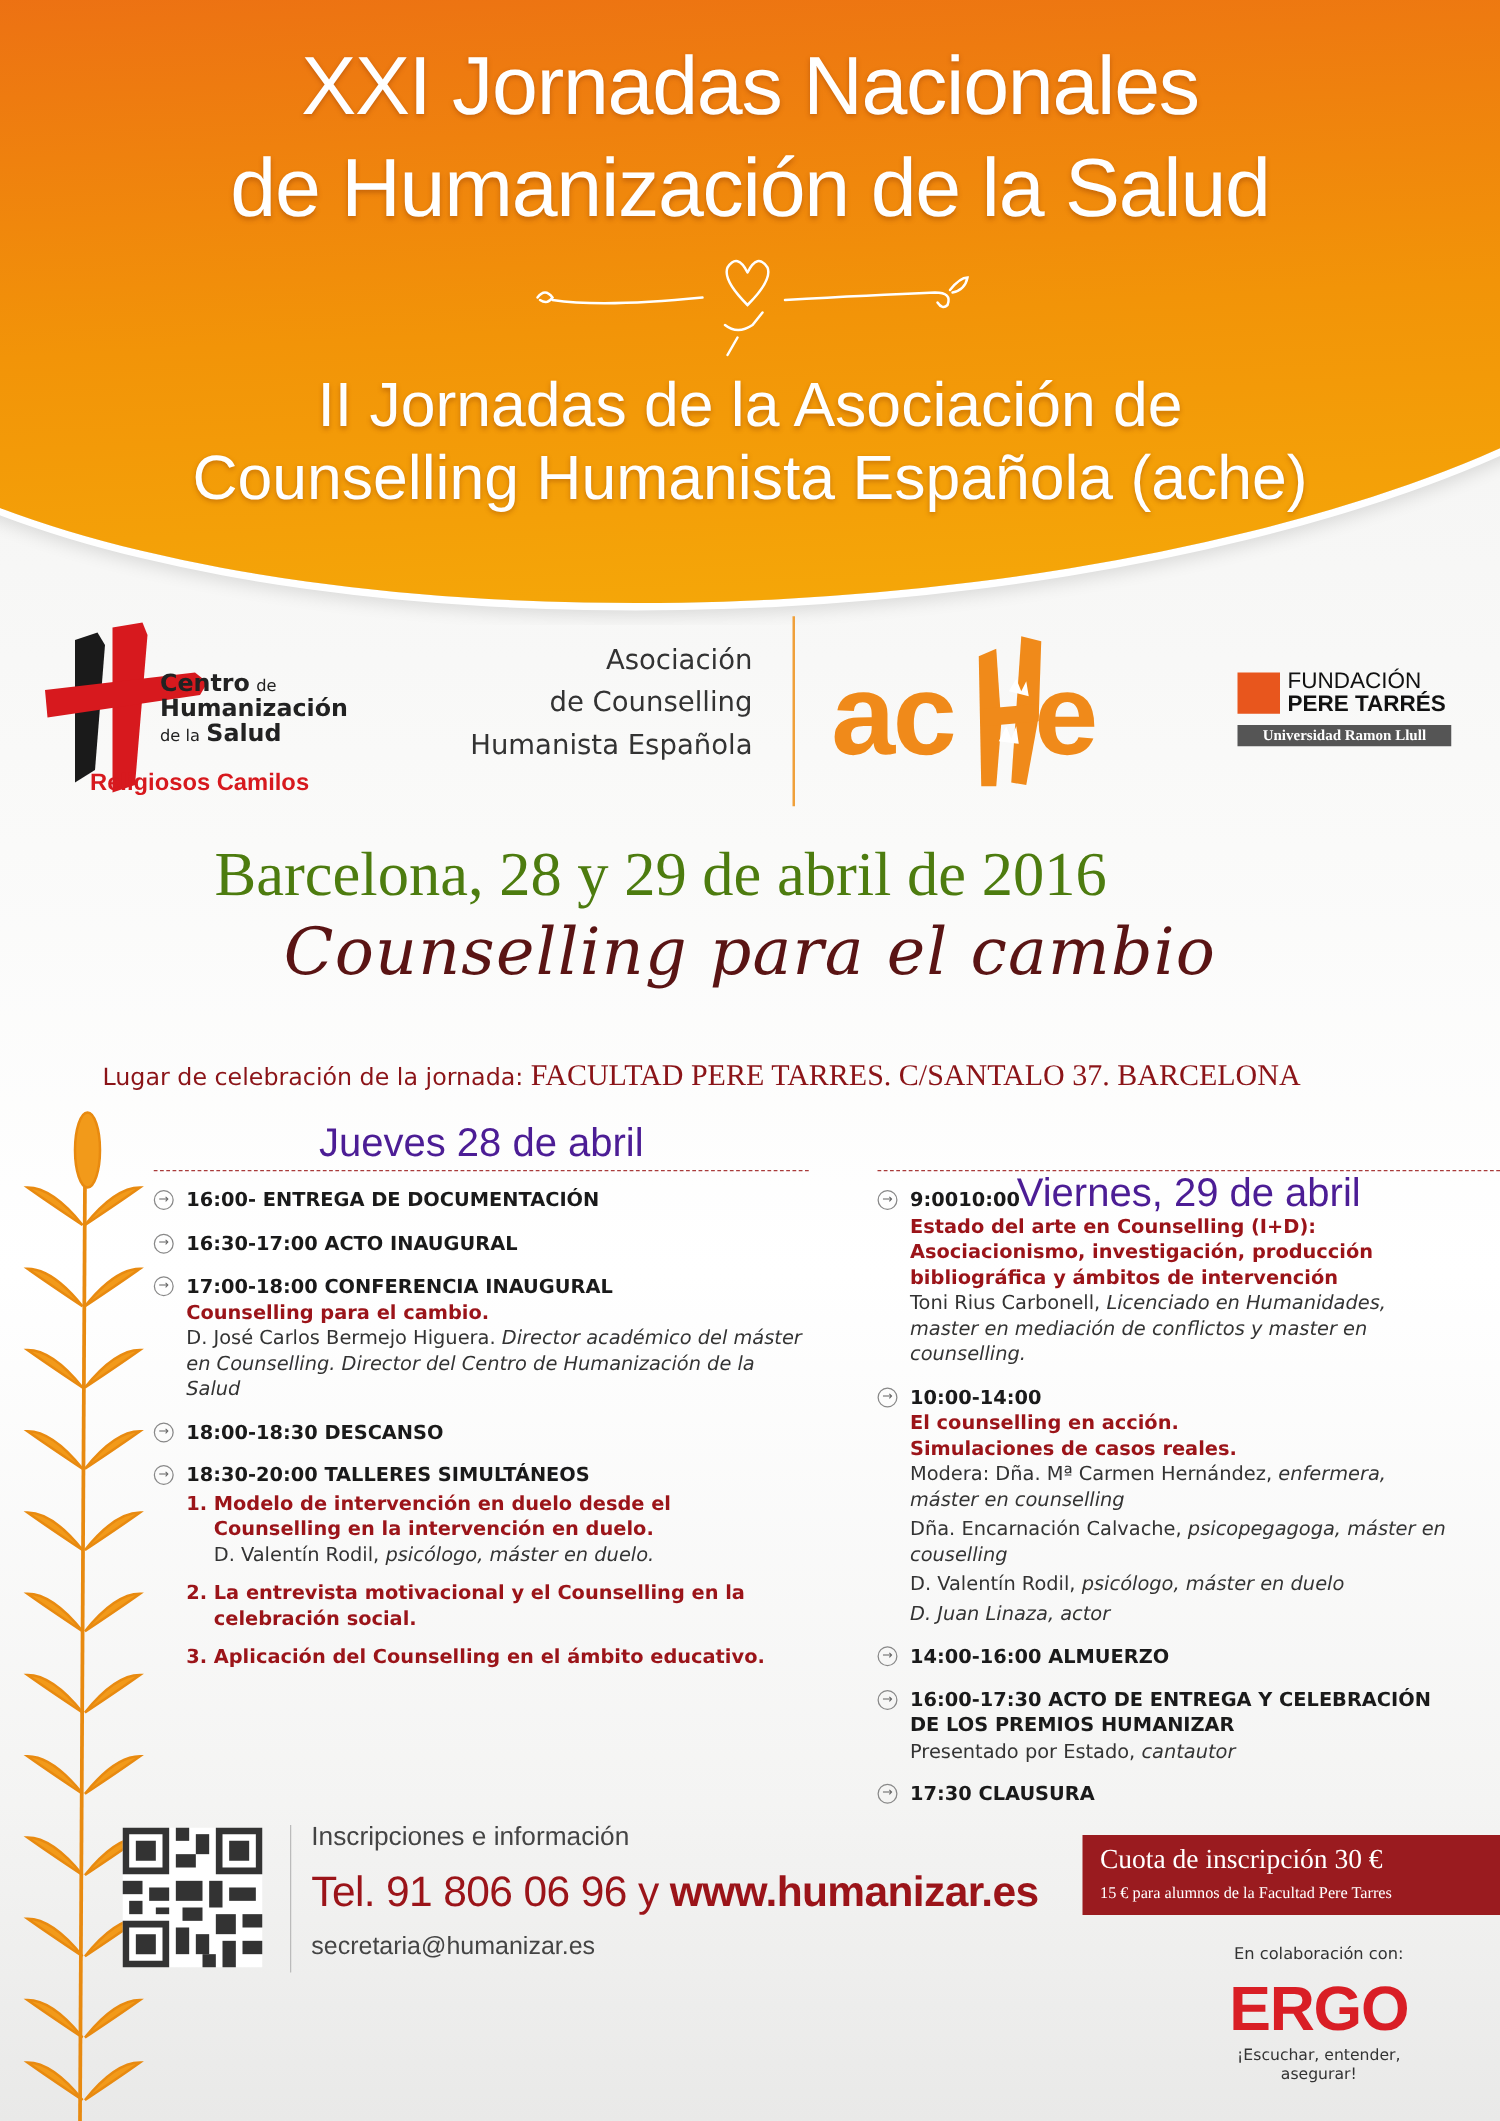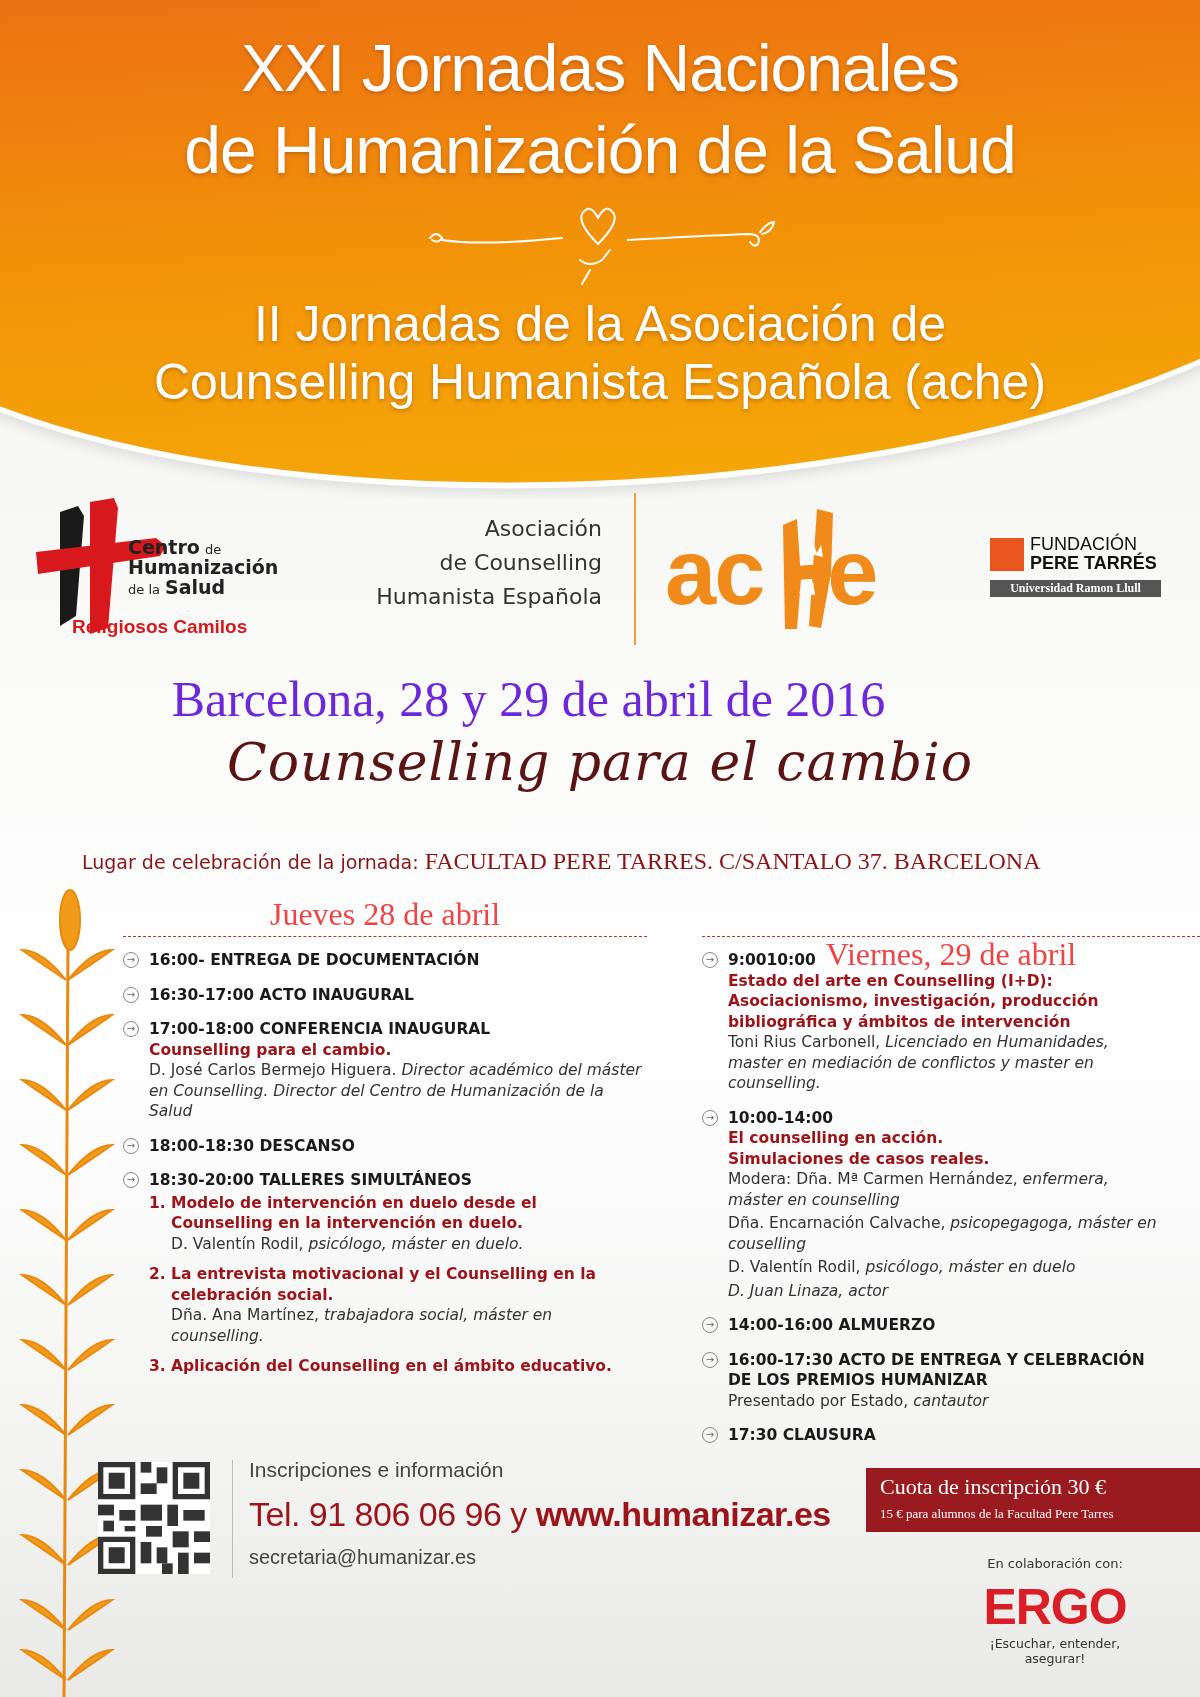--- a/index.html
+++ b/index.html
@@ -26,27 +26,27 @@
   .camilos{position:absolute;left:72px;top:616px;color:#d7191e;font-weight:bold;font-size:19px;font-family:"Liberation Sans",sans-serif;}
   .asoc{position:absolute;left:330px;top:512px;width:272px;text-align:right;font-size:22px;line-height:34px;color:#333;}
   .divider{position:absolute;left:634px;top:493px;width:2px;height:152px;background:#f0a03a;}
   .ache{position:absolute;left:665px;top:520px;font-family:"Liberation Sans",sans-serif;font-weight:bold;font-size:92px;color:#f08a1a;letter-spacing:-2px;}
   .ache-h{position:absolute;left:779px;top:505px;width:60px;height:125px;}
   .fund-sq{position:absolute;left:990px;top:538px;width:34px;height:33px;background:#e8561d;}
   .fund-t{position:absolute;left:1030px;top:535px;font-family:"Liberation Sans",sans-serif;font-size:18px;line-height:19px;color:#111;}
   .fund-t b{font-weight:bold;}
   .fund-bar{position:absolute;left:990px;top:580px;width:171px;height:17px;background:#555;color:#fff;font-family:"Liberation Serif",serif;font-weight:bold;font-size:12px;text-align:center;line-height:17px;}
   
-  .date{position:absolute;left:0;top:670px;width:1057px;text-align:center;color:#6d28d9;font-family:"Liberation Serif",serif;font-size:50px;}
+  .date{position:absolute;left:0;top:670px;width:1057px;text-align:center;color:#4d7c0f;font-family:"Liberation Serif",serif;font-size:50px;}
   .script{position:absolute;left:0;top:732px;width:1200px;text-align:center;color:#5a1414;font-family:"DejaVu Serif",serif;font-style:italic;font-size:52px;letter-spacing:1px;}
   .lugar{position:absolute;left:82px;top:848px;color:#8b1418;font-size:19px;}
   .lugar .lbl{font-size:19px;}
   .lugar .val{font-family:"Liberation Serif",serif;font-size:24px;margin-left:6px;}
   
-  .day{position:absolute;text-align:center;color:#ef4444;font-family:Liberation Serif, serif;font-size:32px;}
+  .day{position:absolute;text-align:center;color:#4c1d95;font-family:Liberation Sans, sans-serif;font-size:32px;}
   .dash{position:absolute;height:0;border-top:1.5px dashed #a83a3a;}
   .col{position:absolute;font-size:15.5px;line-height:20.5px;}
   .item{position:relative;padding-left:26px;margin-bottom:14px;}
   .bullet{position:absolute;left:0;top:2px;width:14px;height:14px;border:1.3px solid #888;border-radius:50%;color:#666;font-size:10px;line-height:14px;text-align:center;}
   .it-head{font-weight:bold;color:#1a1a1a;}
   .it-red{font-weight:bold;color:#9b1419;}
   .it-desc{color:#333;}
   .it-desc i{font-style:italic;}
   .sub{position:relative;padding-left:22px;margin:2px 0 10px 0;}
   .sub .num{position:absolute;left:0;top:0;font-weight:bold;color:#9b1419;}
@@ -174,21 +174,20 @@
     <span class="bullet">→</span>
     <div class="it-head">18:30-20:00 TALLERES SIMULTÁNEOS</div>
     <div class="sub">
       <span class="num">1.</span>
       <div class="it-red">Modelo de intervención en duelo desde el Counselling en la intervención en duelo.</div>
       <div class="it-desc"><span>D. Valentín Rodil,</span> <i>psicólogo, máster en duelo.</i></div>
     </div>
     <div class="sub">
       <span class="num">2.</span>
       <div class="it-red">La entrevista motivacional y el Counselling en la celebración social.</div>
-      <div class="it-desc"><span>Dña. Ana Martínez,</span> <i>trabajadora social, máster en counselling.</i></div>
     </div>
     <div class="sub">
       <span class="num">3.</span>
       <div class="it-red">Aplicación del Counselling en el ámbito educativo.</div>
     </div>
   </div>
 </div>
 
 <div class="day" style="left:702px;top:896px;width:498px;margin-top:40px;">Viernes, 29 de abril</div>
 <div class="dash" style="left:702px;top:936px;width:498px;"></div>

